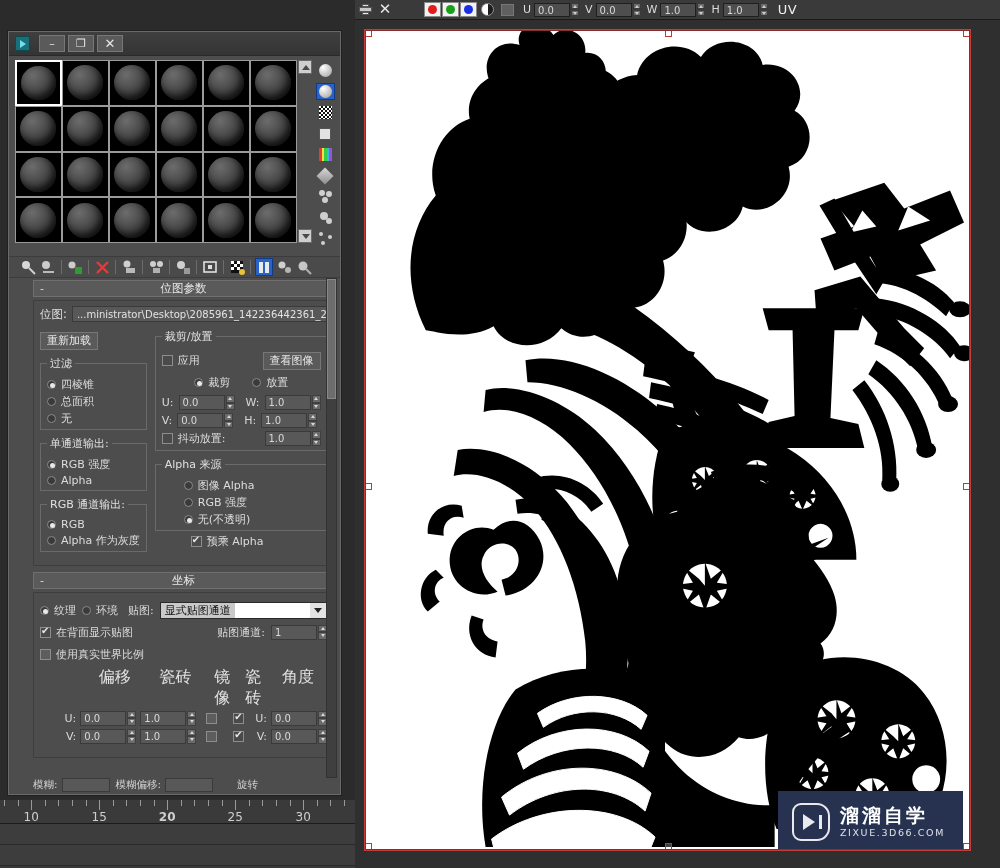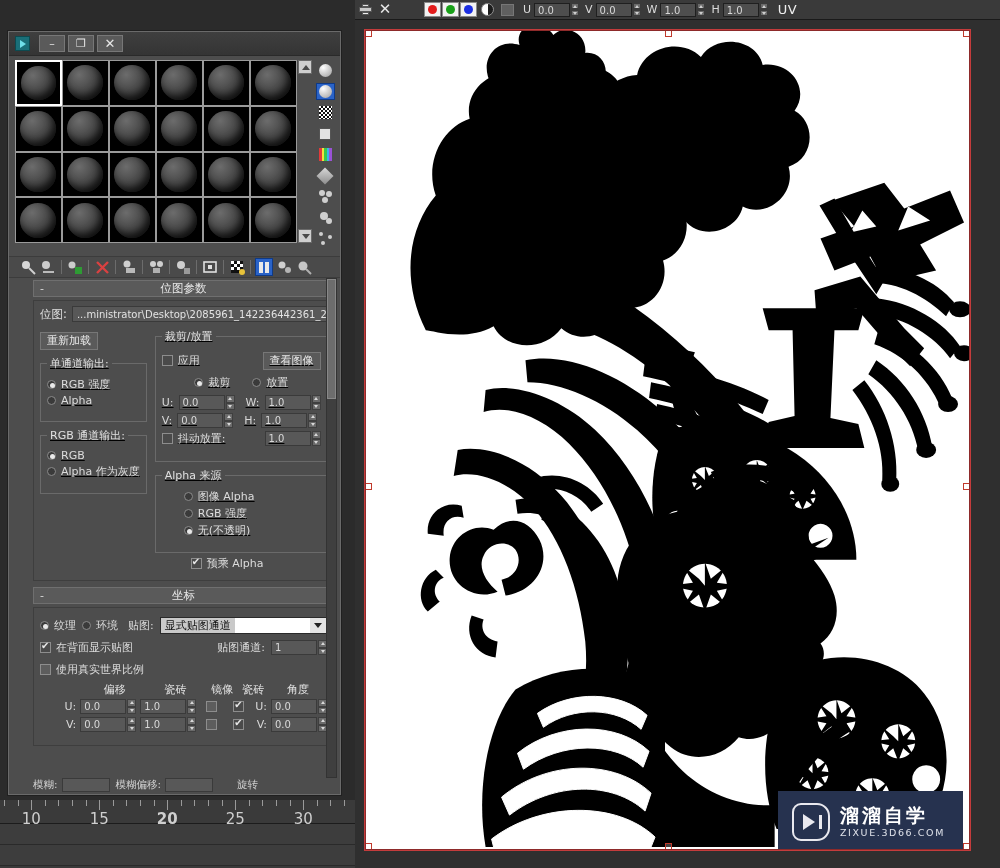--- a/index.html
+++ b/index.html
@@ -109,21 +109,21 @@
   #leftDesk {
     position: absolute; left: 0; top: 0; width: 355px; height: 868px;
     background: #2b2b2b;
   }
   #rulerWrap {
     position: absolute; left: 0; bottom: 0; width: 355px; height: 68px;
     background: #3a3a3a;
   }
   #ruler { position: relative; width: 355px; height: 24px; background: #3a3a3a; border-bottom: 1px solid #1c1c1c;}
   #ruler .tick { position: absolute; top: 0; width: 1px; background: #9a9a9a; }
-  #ruler .lbl { position: absolute; top: 10px; color: #cfcfcf; font-size: 15px; transform: translateX(-50%); }
+  #ruler .lbl { position: absolute; top: 10px; color: #cfcfcf; font-size: 12px; transform: translateX(-50%); }
   .deskStripe { width: 355px; height: 21px; background: #3d3d3d; border-bottom: 1px solid #2a2a2a; }
 
   
   #matEditor {
     position: absolute; left: 8px; top: 31px; width: 333px; height: 764px;
     background: #4d4d4d;
     border: 1px solid #6a6a6a;
     box-shadow: 0 0 0 1px #202020;
     display: flex; flex-direction: column;
   }
@@ -256,21 +256,21 @@
   }
   .btnSm {
     height: 18px; background: #5a5a5a; border: 1px solid #777; color:#e8e8e8;
     font-size: 11px; display:inline-flex; align-items:center; justify-content:center; padding: 0 6px;
   }
   .cols { display: flex; gap: 8px; }
   .colL { width: 120px; }
   .colR { flex: 1; }
 
   fieldset.grp {
-    border: 1px solid #6a6a6a; padding: 4px 6px 12px 6px; margin-bottom: 6px; text-decoration: underline;
+    border: 1px solid #6a6a6a; padding: 4px 6px 1px 6px; margin-bottom: 6px;
   }
   fieldset.grp > legend { color:#e0e0e0; font-size: 11px; padding: 0 3px; }
   .radioRow { display:flex; align-items:center; gap:5px; margin: 2px 0; }
   .radio {
     width: 9px; height: 9px; border-radius:50%; background:#3a3a3a; border:1px solid #8a8a8a;
     position: relative; flex: 0 0 auto;
   }
   .radio.on::after{ content:""; position:absolute; left:2px; top:2px; width:5px; height:5px; border-radius:50%; background:#e9e9e9;}
   .rlabel { color:#dcdcdc; font-size: 11px; white-space: nowrap; }
   .chk { width:11px; height:11px; background:#4a4a4a; border:1px solid #8d8d8d; position:relative; flex:0 0 auto;}
@@ -292,21 +292,21 @@
   .spinBox .s i:last-child::after{border-top:3px solid #d8d8d8;}
 
   .coordRow { display:flex; align-items:center; gap:6px; margin: 3px 0; }
   .selectBox {
     height: 17px; background: #ffffff; border: 1px solid #2a2a2a; display:flex; align-items:center; flex: 1;
   }
   .selectBox .txt { font-size: 11px; color:#111; padding: 0 4px; background:#c9c9c9; }
   .selectBox .arw { margin-left:auto; width: 16px; height: 15px; background:#e3e3e3; display:flex;align-items:center;justify-content:center;}
   .selectBox .arw::after{content:"";border-left:4px solid transparent;border-right:4px solid transparent;border-top:5px solid #222;}
   .tileHead { display:flex; margin-bottom: 2px; }
-  .tileHead span { text-align:center; color:#e2e2e2; font-size: 11px; }
+  .tileHead span { text-align:center; color:#e2e2e2; font-size: 16px; }
   .tileLine { display:flex; align-items:center; gap:4px; margin-bottom: 3px; }
   .axisLbl { width: 14px; text-align:right; color:#d8d8d8; font-size: 11px; }
 
   #meFooterClip { height: 16px; overflow: hidden; background:#4d4d4d; padding-left: 24px; display:flex; align-items:flex-start; gap:6px;}
   .clipRow { display:flex; align-items:center; gap:4px; }
   .clipRow .lbl2 { color:#d0d0d0; font-size:10.5px; }
   .clipRow .v2 { height:14px; width:48px; background:#585858; border:1px solid #3a3a3a; }
 
   .meScroll {
     position:absolute; right: 3px; top: 0; width: 11px; height: 100%;
@@ -824,20 +824,35 @@
 
         <div class="pathRow">
           <span class="rowLabel">位图:</span>
           <div class="pathBox">...ministrator\Desktop\2085961_142236442361_2.jpg</div>
         </div>
 
         <div class="cols">
           <div class="colL">
             <div class="btnSm" style="margin-bottom:6px">重新加载</div>
 
+            <fieldset class="grp">
+              <legend>过滤</legend>
+              <div class="radioRow">
+                <div class="radio on"></div>
+                <span class="rlabel">四棱锥</span>
+              </div>
+              <div class="radioRow">
+                <div class="radio"></div>
+                <span class="rlabel">总面积</span>
+              </div>
+              <div class="radioRow">
+                <div class="radio"></div>
+                <span class="rlabel">无</span>
+              </div>
+            </fieldset>
 
             <fieldset class="grp">
               <legend>单通道输出:</legend>
               <div class="radioRow">
                 <div class="radio on"></div>
                 <span class="rlabel">RGB 强度</span>
               </div>
               <div class="radioRow">
                 <div class="radio"></div>
                 <span class="rlabel">Alpha</span>

